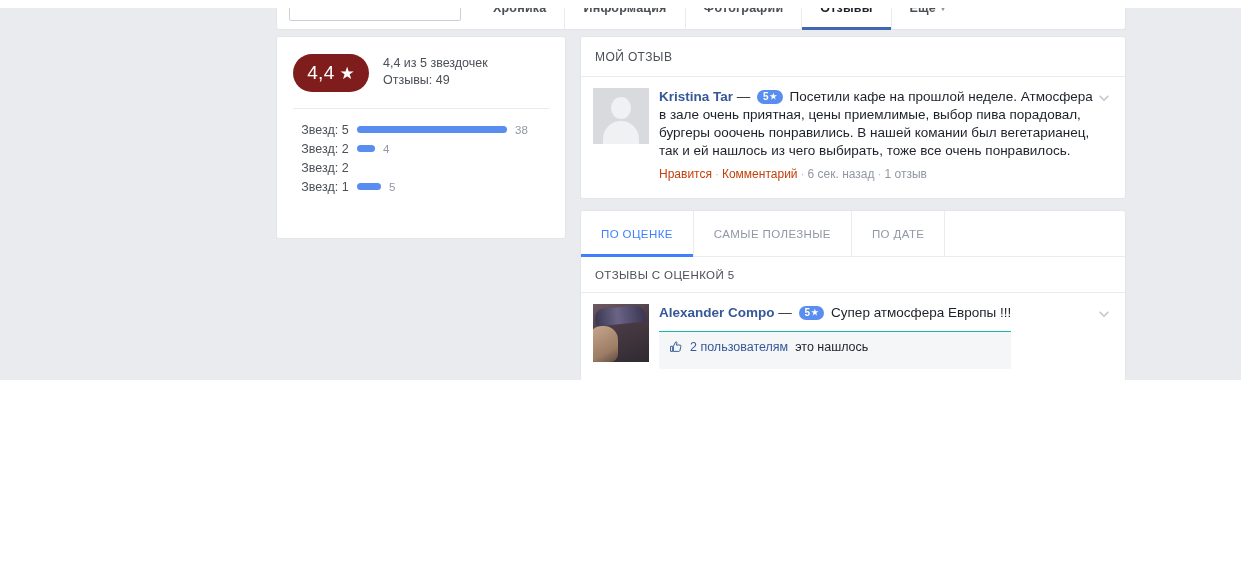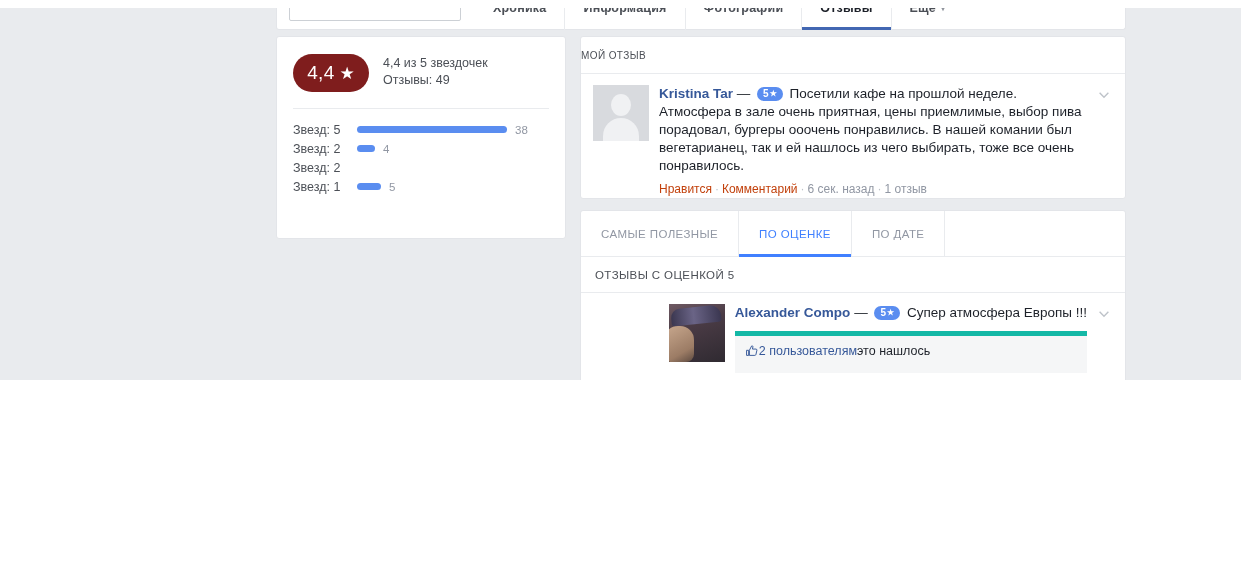--- a/index.html
+++ b/index.html
@@ -65,39 +65,39 @@
     display: flex; align-items: center; justify-content: center; gap: 5px;
     color: #fff; flex: none;
   }
   .score-pill .num { font-size: 19px; letter-spacing: .3px; }
   .score-pill .star { font-size: 17px; line-height: 1; }
   .rating-meta { margin-left: 14px; padding-top: 1px; }
   .rating-meta div { font-size: 12.5px; color: #4b4f56; line-height: 17px; }
 
   .divider { height: 1px; background: #e9ebee; margin: 16px 16px 0 16px; }
 
-  .bars { padding: 11px 16px 0 16px; }
+  .bars { padding: 11px 16px 0 16px; text-align: center; }
   .bar-row { display: flex; align-items: center; height: 19px; }
   .bar-label { font-size: 12.5px; color: #4b4f56; width: 64px; flex: none; }
   .bar-track { display: flex; align-items: center; }
   .bar-fill { height: 7px; border-radius: 4px; background: #5a8df0; }
   .bar-count { font-size: 11.5px; color: #9197a3; margin-left: 8px; }
 
   
   .my-review-card {
     position: absolute; left: 580px; top: 28px;
     width: 546px; height: 163px;
     background: #fff; border: 1px solid #e3e5e9; border-radius: 3px;
   }
   .card-title {
-    font-size: 10px; color: #4b4f56; letter-spacing: .4px;
-    padding: 13px 14px 12px 0;
+    font-size: 12px; color: #4b4f56; letter-spacing: .4px;
+    padding: 13px 14px 12px 14px;
     border-bottom: 1px solid #e9ebee;
   }
-  .review { display: flex; padding: 11px 12px 0 12px; position: relative; justify-content: flex-end; }
+  .review { display: flex; padding: 11px 4px 0 12px; position: relative; }
   .avatar {
     width: 56px; height: 56px; flex: none; background: #d8dade;
     position: relative; overflow: hidden;
   }
   .avatar::before {
     content: ""; position: absolute; left: 50%; top: 9px;
     transform: translateX(-50%);
     width: 20px; height: 22px; border-radius: 50%; background: #f0f1f3;
   }
   .avatar::after {
@@ -155,22 +155,22 @@
   .sorttab.active { color: #4080ff; }
   .sorttab.active::after {
     content: ""; position: absolute; left: 0; right: 0; bottom: -1px;
     height: 3px; background: #4080ff;
   }
   .section-label {
     font-size: 11.5px; color: #4b4f56; letter-spacing: .4px;
     padding: 12px 18px 11px 14px; border-bottom: 1px solid #e9ebee;
   }
   .likes-bar {
-    margin-top: 9px; background: #f5f6f7; border-top: 5px solid #14b8a6;
-    padding: 8px 10px; display: flex; align-items: center; 
+    margin-top: 9px; background: #f5f6f7; border-top: 1px solid #14b8a6;
+    padding: 8px 10px; display: flex; align-items: center; gap: 7px;
     font-size: 12.5px; color: #1d2129;
   }
   .thumb { color: #365899; font-size: 13px; }
   .likes-bar a { color: #365899; text-decoration: none; cursor: pointer; }
   .comment-row { display: flex; align-items: center; gap: 8px; padding: 7px 10px 0 10px; background: #f5f6f7; }
 </style>
 </head>
 <body>
 
 <div class="page">
@@ -264,25 +264,25 @@
         </div>
       </div>
       <svg class="chevron" viewBox="0 0 16 16">
         <path d="M3 5.5 L8 10.5 L13 5.5" fill="none" stroke="currentColor" stroke-width="1.6"></path>
       </svg>
     </div>
   </div>
 
   <div class="reviews-card">
     <div class="sorttabs">
+      <div class="sorttab active">
+        <span>ПО ОЦЕНКЕ</span>
+      </div>
       <div class="sorttab">
         <span>САМЫЕ ПОЛЕЗНЫЕ</span>
-      </div>
-      <div class="sorttab active">
-        <span>ПО ОЦЕНКЕ</span>
       </div>
       <div class="sorttab">
         <span>ПО ДАТЕ</span>
       </div>
     </div>
 
     <div class="section-label">ОТЗЫВЫ С ОЦЕНКОЙ 5</div>
 
     <div class="review">
       <div class="avatar photo"></div>

